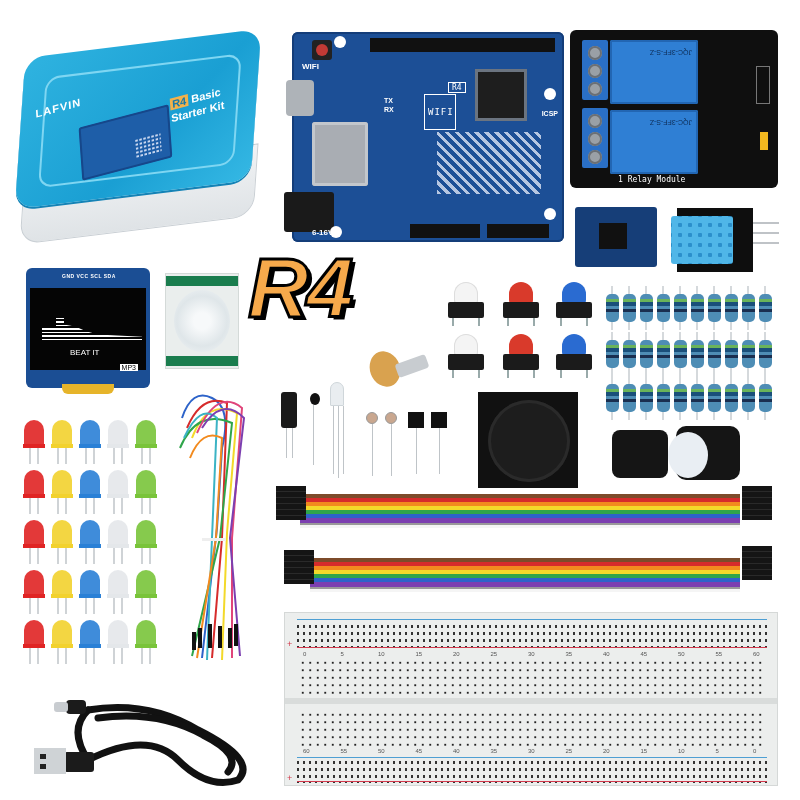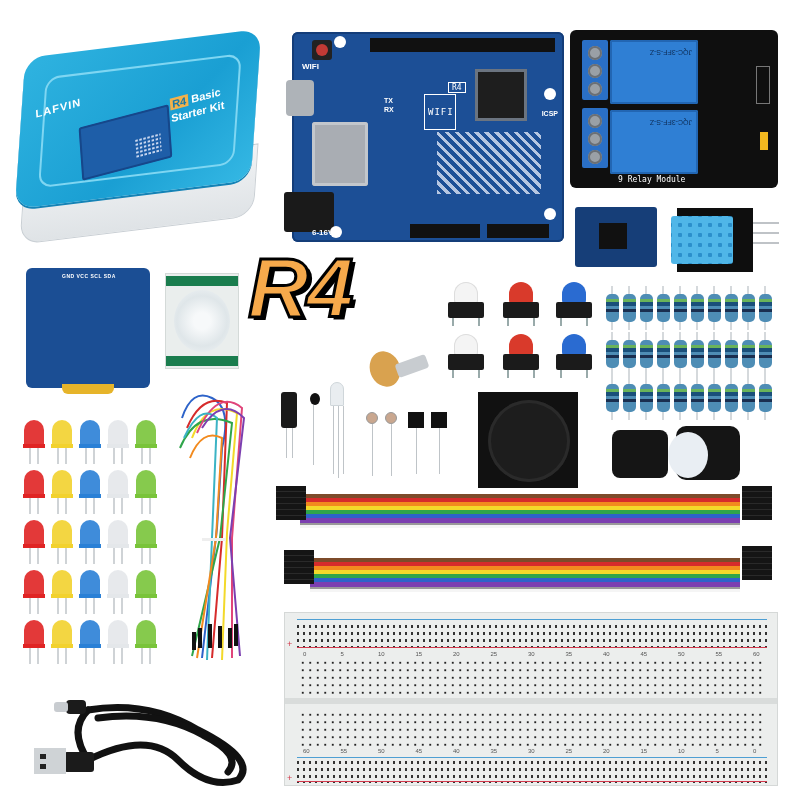--- a/index.html
+++ b/index.html
@@ -183,33 +183,38 @@
       <i style="top:42px"></i>
     </div>
   <div class="coil" style="top:10px">
       <span>JQC-3FF-S-Z</span>
     </div>
   <div class="coil" style="top:80px">
       <span>JQC-3FF-S-Z</span>
     </div>
   <div class="pins"></div>
   <div class="jump"></div>
-  <div class="lbl">9 Relay Module</div>
+  <div class="lbl">1 Relay Module</div>
 </div>
 
 <div class="abs hx711">
     <div class="chip"></div>
   </div>
 <div class="abs dht">
     <div class="cap"></div>
   </div>
 <div class="abs dht-pins"></div>
 
 <div class="abs oled">
   <div class="pins-lbl">GND VCC SCL SDA</div>
+  <div class="screen">
+    <div class="bars"></div>
+    <div class="beat">BEAT IT</div>
+    <div class="mp3">MP3</div>
+  </div>
   <div class="cable"></div>
 </div>
 
 <div class="abs pir">
   <div class="g1"></div>
     <div class="dome"></div>
     <div class="g2"></div>
 </div>
 
 <div class="abs r4-big">R4</div>

